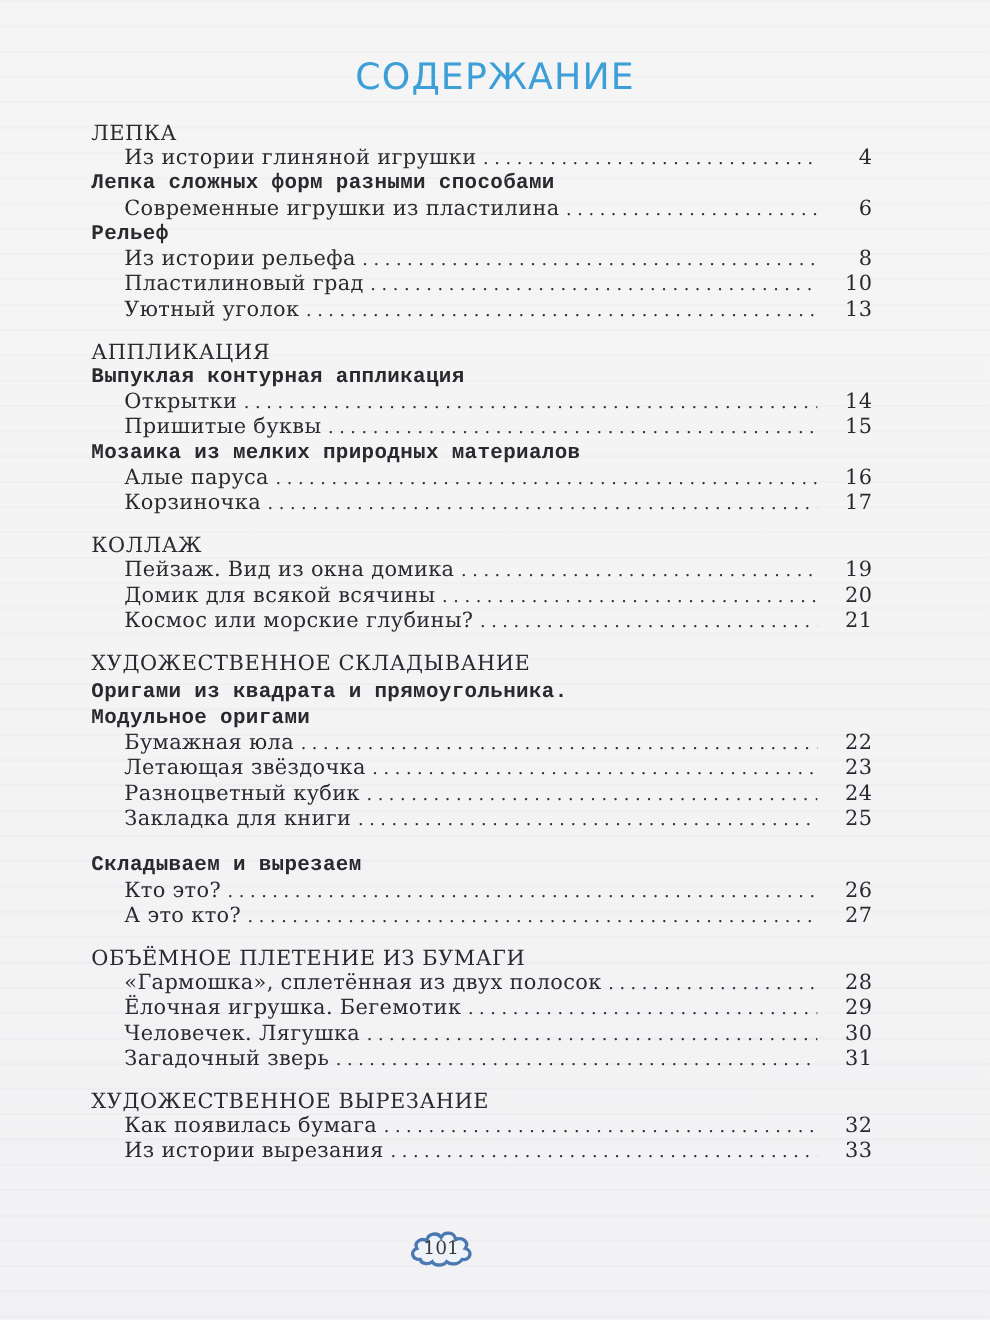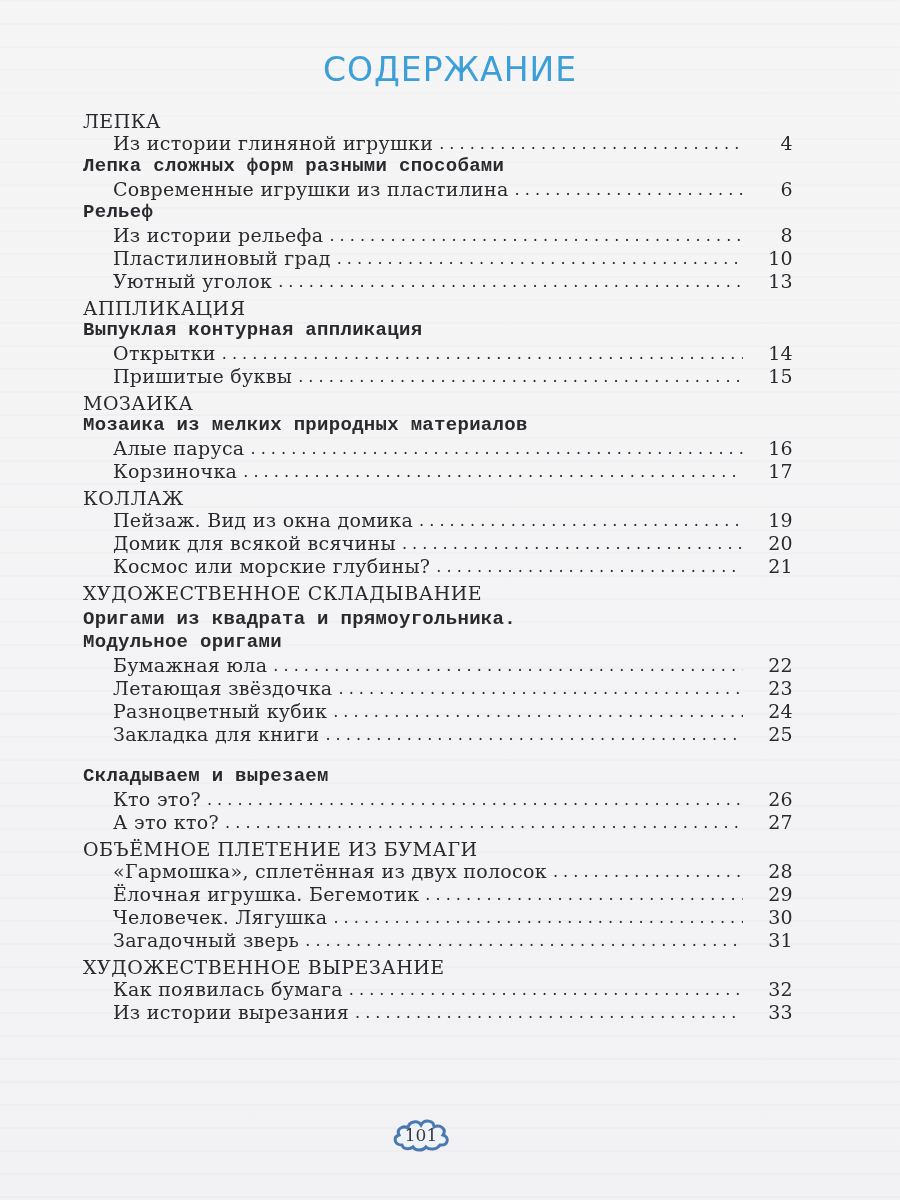--- a/index.html
+++ b/index.html
@@ -19,21 +19,21 @@
     text-align: center;
     font-family: "DejaVu Sans", "Liberation Sans", sans-serif;
     font-size: 33px; letter-spacing: 1px;
     color: #3d9fd8;
   }
   .toc {
     position: absolute; left: 83px; top: 110px; width: 710px;
   }
   .section-head {
     font-size: 19px; line-height: 22px; letter-spacing: 0.5px;
-    margin-top: 4px;
+    margin-top: 16px;
   }
   .section-head.first { margin-top: 0; }
   .sub-head {
     font-size: 19px; line-height: 23px; font-weight: bold; letter-spacing: 0.3px; font-family: Liberation Mono, monospace;
   }
   .entry {
     display: flex; align-items: flex-end;
     font-size: 19px; line-height: 23px;
     padding-left: 30px; letter-spacing: 0.3px;
   }
@@ -42,21 +42,21 @@
     flex: 1; overflow: hidden; white-space: nowrap;
     margin: 0 10px 0 6px; letter-spacing: 3.1px;
     font-size: 16px;
   }
   .entry .dots::before {
     content: ". . . . . . . . . . . . . . . . . . . . . . . . . . . . . . . . . . . . . . . . . . . . . . . . . . . . . . . . . . . . . .";
     letter-spacing: 0;
   }
   .entry .page-num { width: 40px; text-align: right; }
   .pagenum-cloud {
-    position: absolute; left: 390px; top: 1115px; width: 62px; height: 40px;
+    position: absolute; left: 370px; top: 1115px; width: 62px; height: 40px;
   }
   .pagenum-cloud svg { position: absolute; left: 0; top: 0; }
   .pagenum-cloud .num {
     position: absolute; left: 0; right: 0; top: 10px; text-align: center;
     font-size: 17px; color: #3a3a3a;
   }
   .ghost {
     position: absolute; left: 0; top: 0; width: 900px; height: 1200px;
     pointer-events: none;
     background:
@@ -108,21 +108,20 @@
       <span class="label">Открытки</span>
       <span class="dots"></span>
       <span class="page-num">14</span>
     </div>
     <div class="entry">
       <span class="label">Пришитые буквы</span>
       <span class="dots"></span>
       <span class="page-num">15</span>
     </div>
 
-    <div class="section-head">МОЗАИКА</div>
     <div class="sub-head">Мозаика из мелких природных материалов</div>
     <div class="entry">
       <span class="label">Алые паруса</span>
       <span class="dots"></span>
       <span class="page-num">16</span>
     </div>
     <div class="entry">
       <span class="label">Корзиночка</span>
       <span class="dots"></span>
       <span class="page-num">17</span>

